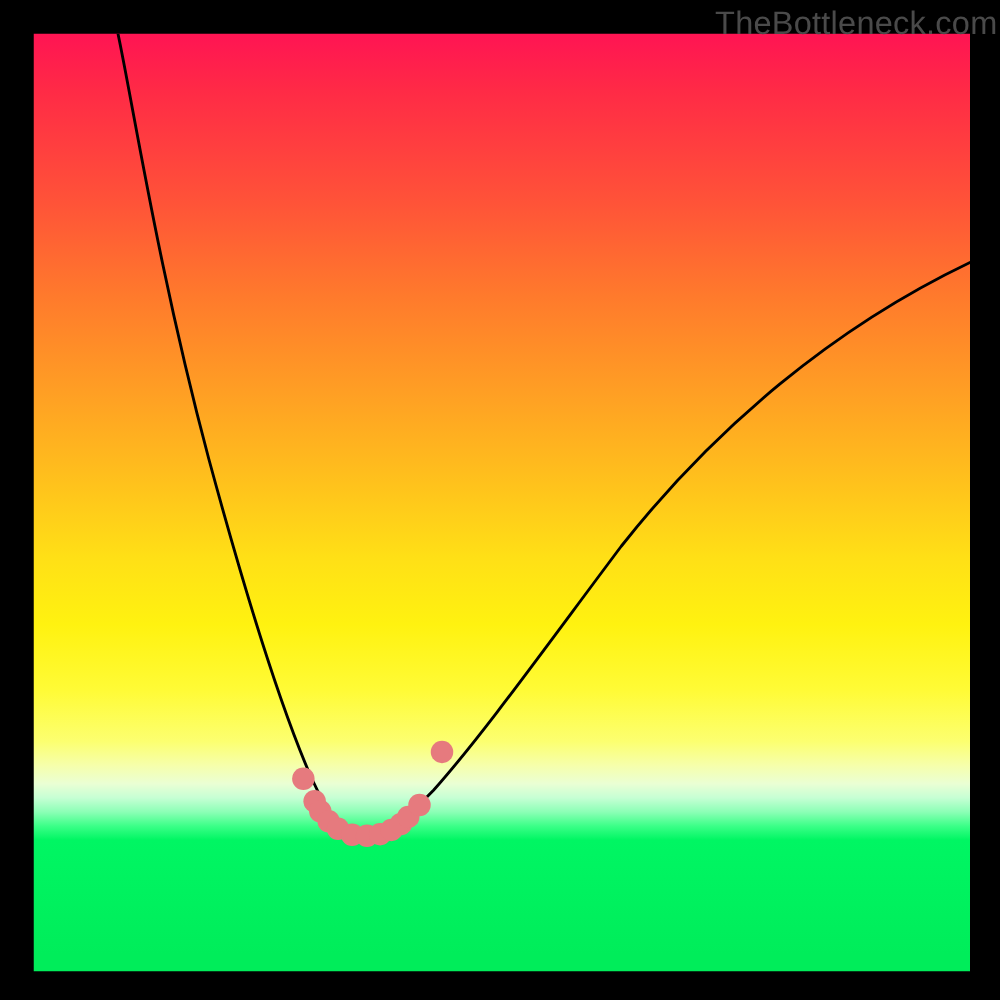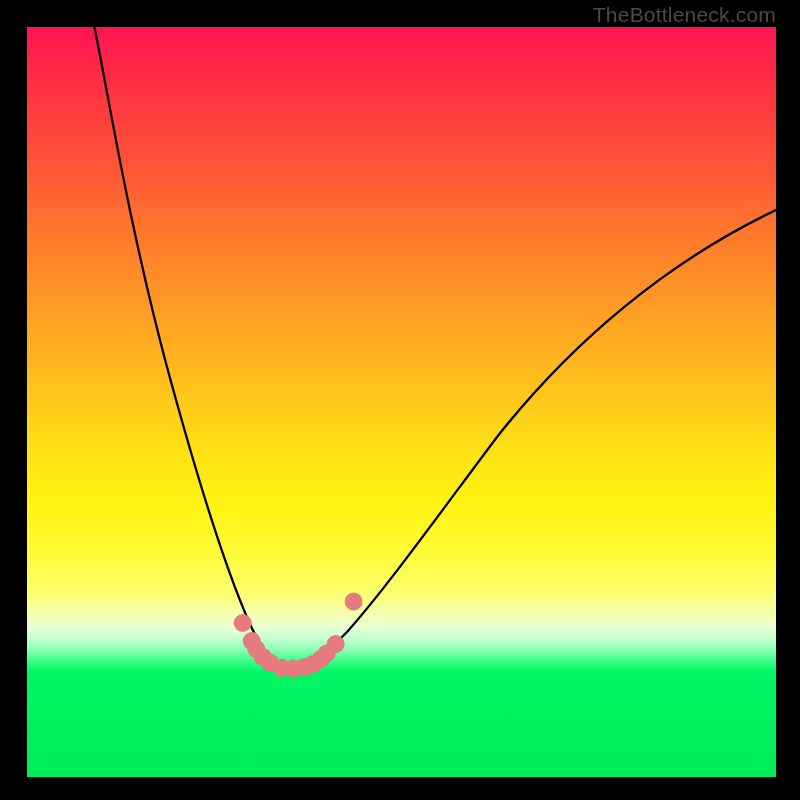--- a/index.html
+++ b/index.html
@@ -41,23 +41,23 @@
       #8cffb6 83%,
       #3cff88 84.5%,
       #00f663 86%,
       #00ed5a 98.2%,
       #00ed5a 100%
     );
   }
   .watermark {
     position: absolute;
     top: 3px;
-    right: 24px;
+    right: 2px;
     color: #4a4a4a;
-    font-size: 21px;
+    font-size: 26px;
     font-weight: 500;
     letter-spacing: 0.2px;
     z-index: 30;
   }
   svg.curves {
     position: absolute;
     top: 0; left: 0;
     width: 749px; height: 750px;
     z-index: 10;
   }

